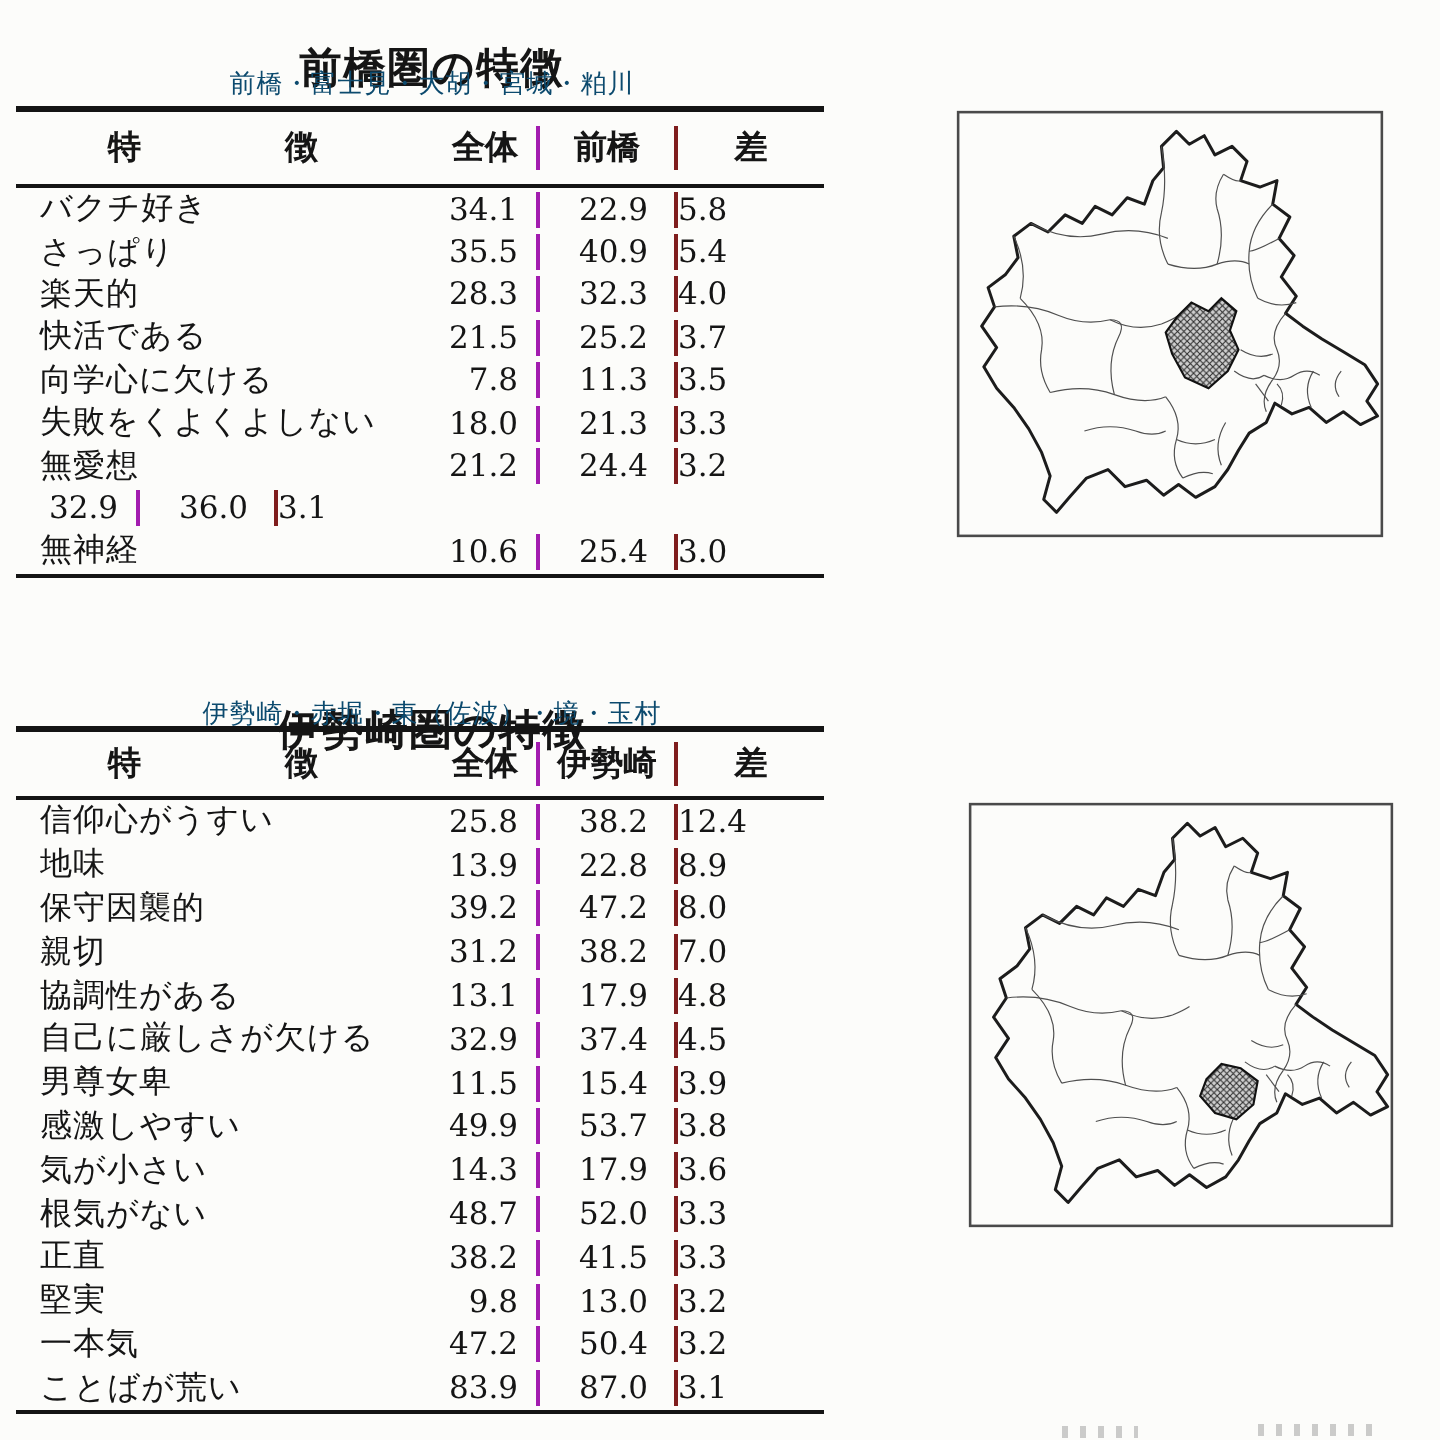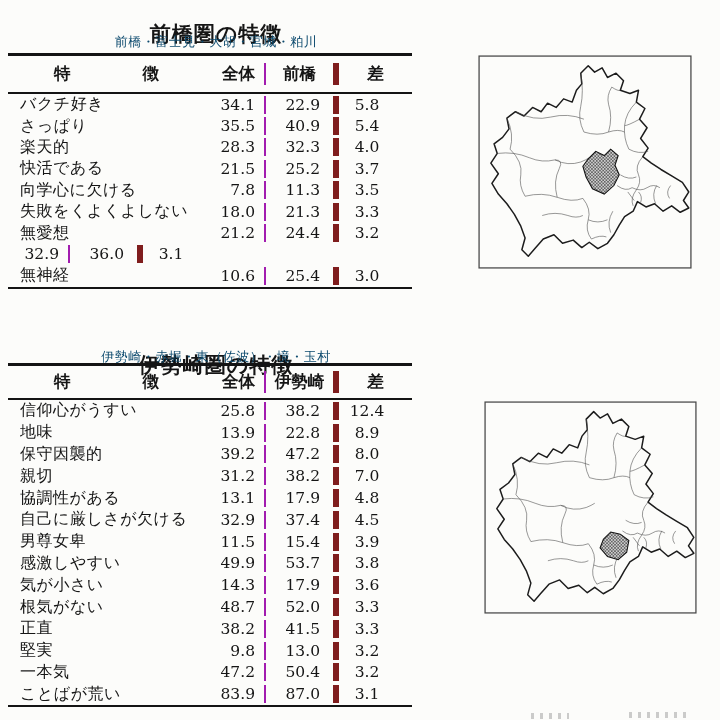--- a/index.html
+++ b/index.html
@@ -32,22 +32,22 @@
     display:flex;align-items:center;
     border-bottom:2px solid #141414;
     font-family:"DejaVu Sans","Liberation Sans",sans-serif;
     font-weight:bold;font-size:16.5px;
   }
   #tbl-1 .thead{height:36px;}
   #tbl-2 .thead{height:32px;}
   .c-trait{flex:1;padding-left:12px;display:flex;align-items:center;}
   .thead .c-trait{padding-left:46px;gap:72px;}
   .c-overall{width:51px;text-align:right;padding-right:9px;border-right:2px solid #a21caf;}
-  .c-area{width:54px;text-align:right;padding-right:13px;border-right:6px solid #7f1d1d;}
-  .c-diff{width:56px;text-align:center;padding-right:17px;}
+  .c-area{width:54px;text-align:right;padding-right:13px;border-right:2px solid #7f1d1d;}
+  .c-diff{width:56px;text-align:left;padding-right:17px;}
   .thead .c-overall{padding-right:9px;}
   .thead .c-area{text-align:center;padding-right:0;width:67px;}
   .thead .c-diff{text-align:center;padding-right:0;width:73px;}
   .trow{display:flex;align-items:center;font-size:16px;}
   .trow .c-trait{letter-spacing:0.5px;}
   .trow .c-overall,.trow .c-area,.trow .c-diff{font-size:15.5px;}
   #tbl-1 .trow{height:21.4px;}
   #tbl-2 .trow{height:21.8px;}
 
   .map{position:absolute;}

